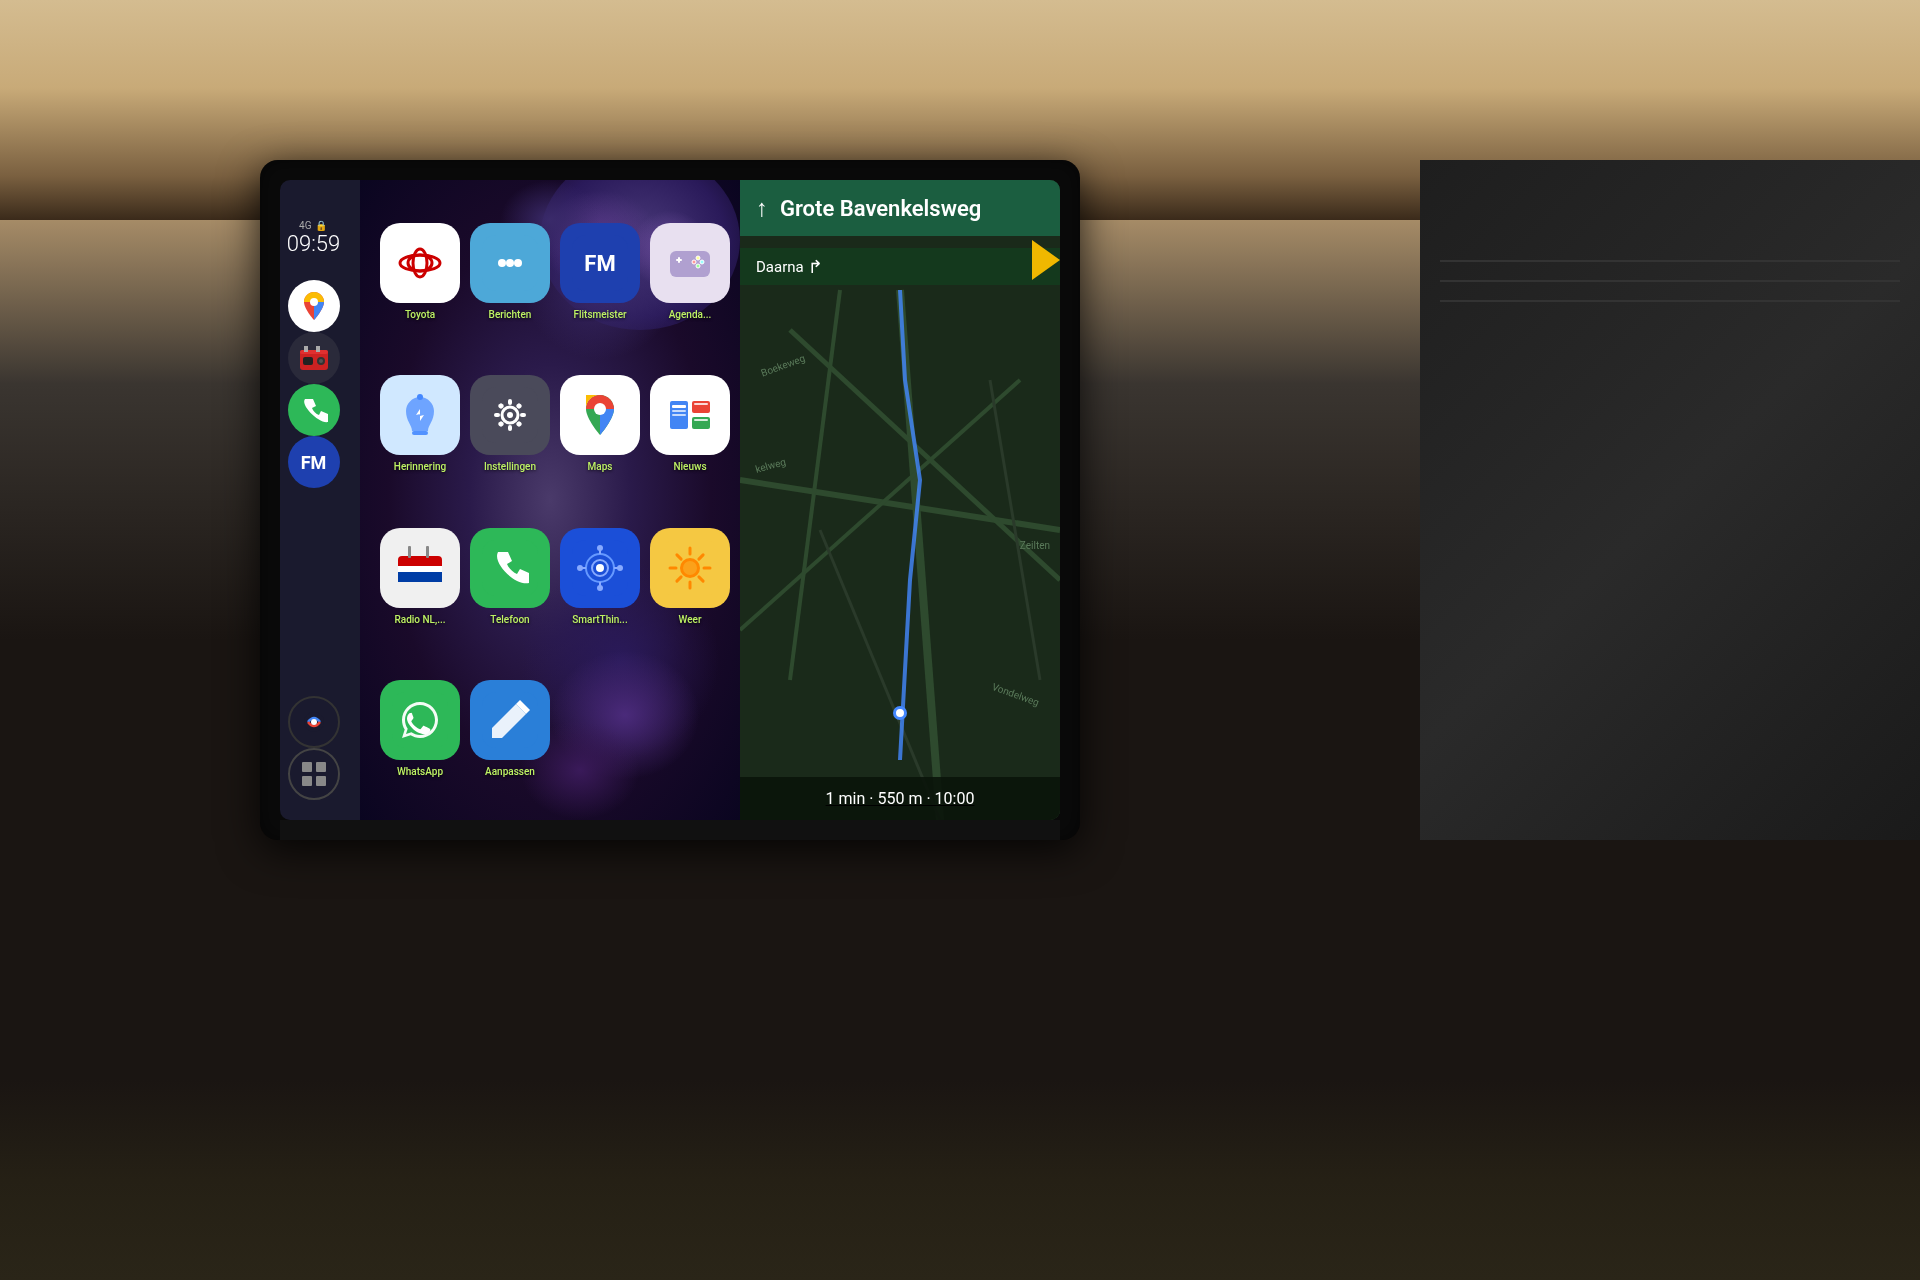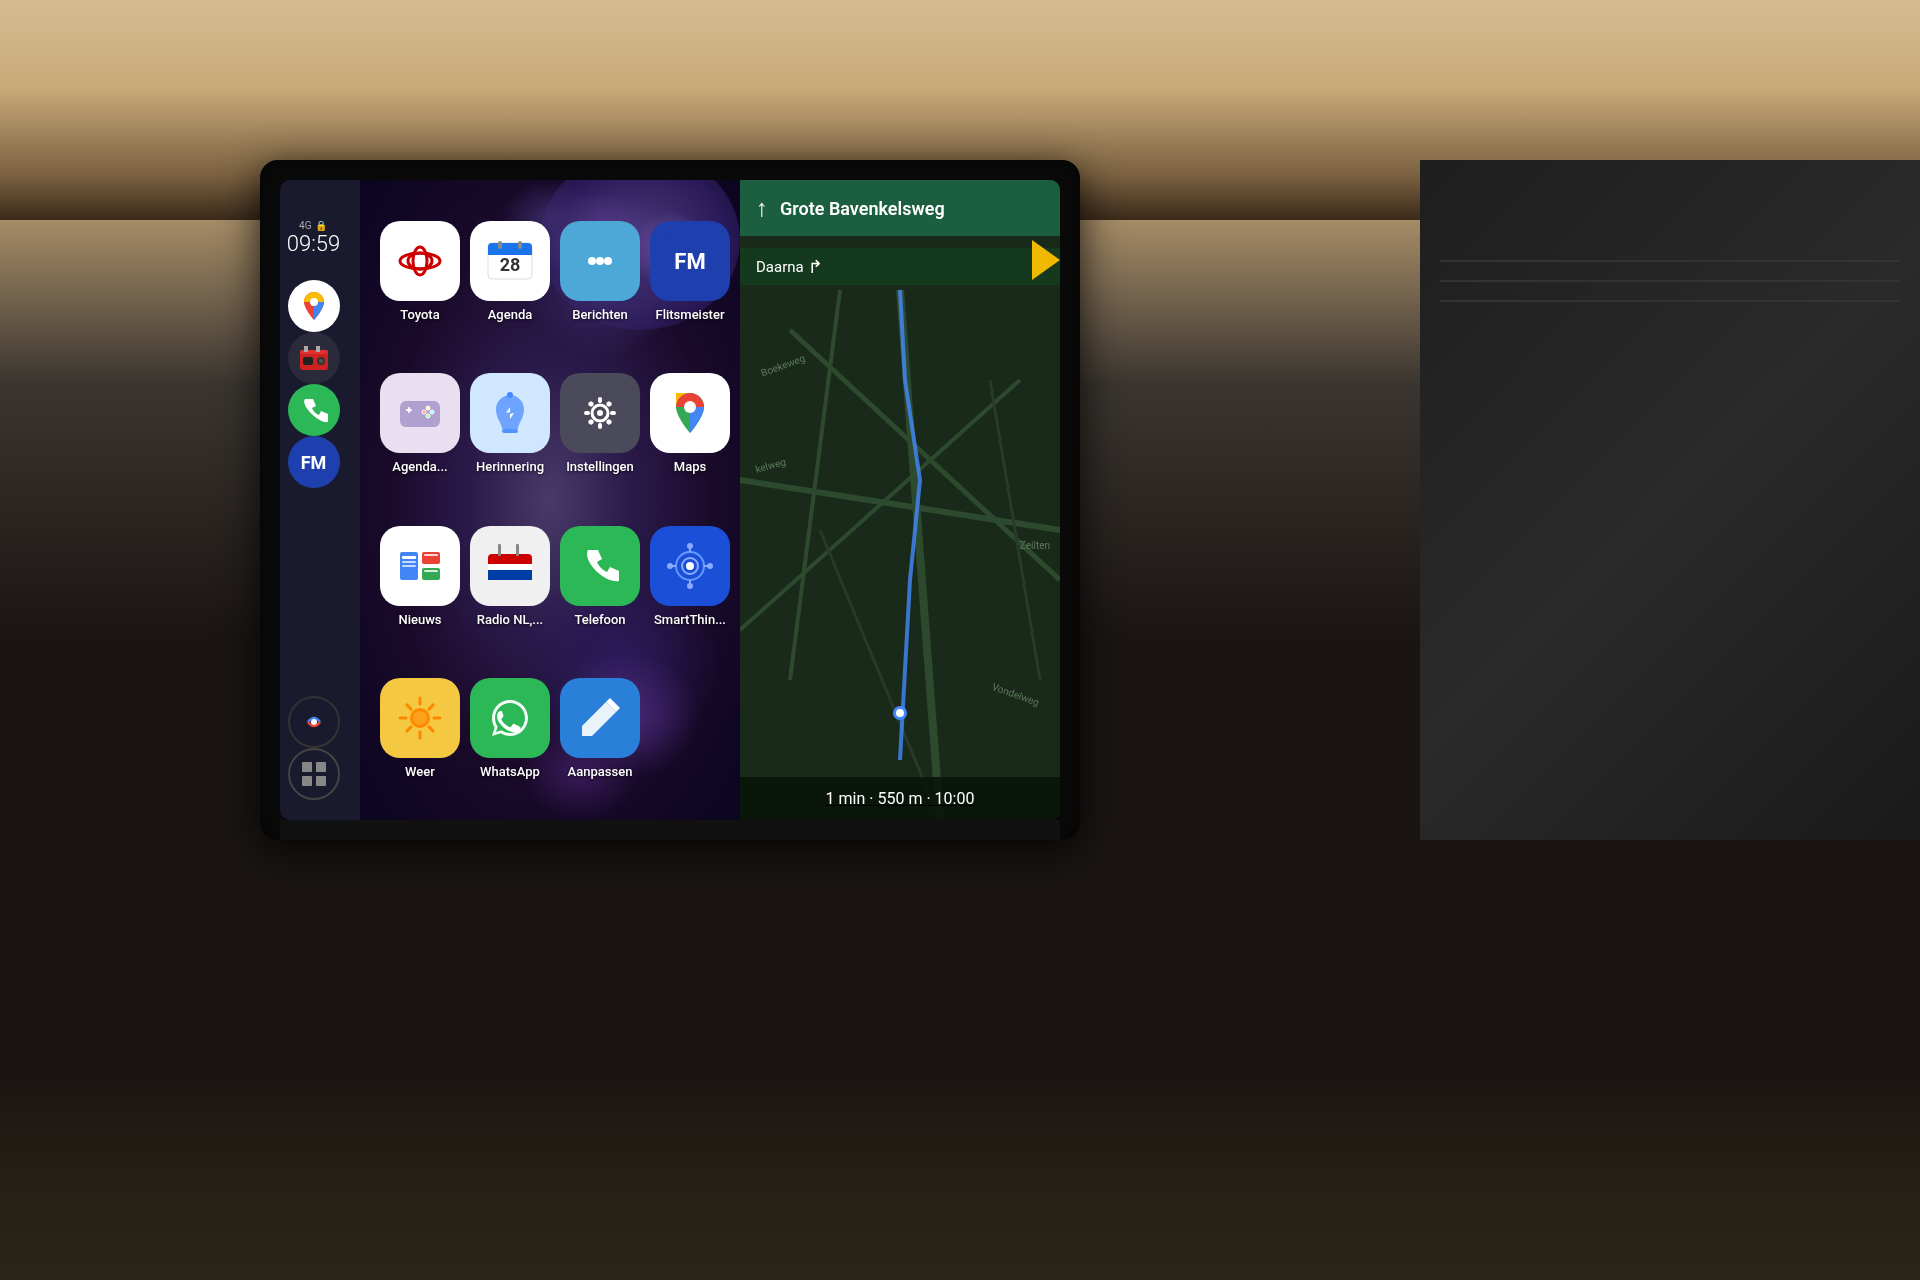--- a/index.html
+++ b/index.html
@@ -154,22 +154,22 @@
       height: 80px;
       border-radius: 20px;
       display: flex;
       align-items: center;
       justify-content: center;
       font-size: 36px;
       flex-shrink: 0;
     }
 
     .app-label {
-      color: #ffffff;
-      font-size: 13px;
+      color: #bef264;
+      font-size: 10px;
       text-shadow: 0 1px 3px rgba(0,0,0,0.8);
       font-weight: 500;
     }
 
     
     .map-area {
       width: 320px;
       flex-shrink: 0;
       background: #1a2a1a;
       position: relative;
@@ -196,21 +196,21 @@
       z-index: 10;
     }
 
     .nav-arrow {
       color: #fff;
       font-size: 24px;
     }
 
     .nav-street {
       color: #fff;
-      font-size: 18px;
+      font-size: 22px;
       font-weight: 600;
     }
 
     
     .map-eta {
       position: absolute;
       bottom: 0;
       left: 0;
       right: 0;
       background: rgba(10,20,10,0.9);
@@ -417,34 +417,20 @@
               <svg width="56" height="56" viewBox="0 0 56 56">
                 <rect width="56" height="56" rx="14" fill="#fff"></rect>
                 <ellipse cx="28" cy="28" rx="12" ry="8" stroke="#cc0000" stroke-width="3" fill="none"></ellipse>
                 <ellipse cx="28" cy="28" rx="20" ry="8" stroke="#cc0000" stroke-width="3" fill="none"></ellipse>
                 <ellipse cx="28" cy="28" rx="7" ry="14" stroke="#cc0000" stroke-width="3" fill="none"></ellipse>
               </svg>
             </div>
             <span class="app-label">Toyota</span>
           </div>
 
-          <div class="app-item">
-            <div class="app-icon icon-agenda">
-              <svg width="56" height="56" viewBox="0 0 56 56">
-                <rect width="56" height="56" rx="14" fill="#fff"></rect>
-                <rect x="6" y="10" width="44" height="36" rx="4" fill="#fff" stroke="#ddd" stroke-width="1"></rect>
-                <rect x="6" y="10" width="44" height="12" rx="4" fill="#1a73e8"></rect>
-                <rect x="6" y="16" width="44" height="6" fill="#1a73e8"></rect>
-                <text x="28" y="38" text-anchor="middle" font-size="18" font-weight="bold" fill="#333">28</text>
-                <rect x="16" y="8" width="4" height="8" rx="2" fill="#888"></rect>
-                <rect x="36" y="8" width="4" height="8" rx="2" fill="#888"></rect>
-              </svg>
-            </div>
-            <span class="app-label">Agenda</span>
-          </div>
 
           <div class="app-item">
             <div class="app-icon icon-berichten">
               <svg width="56" height="56" viewBox="0 0 56 56">
                 <rect width="56" height="56" rx="14" fill="#4da8d8"></rect>
                 <circle cx="20" cy="28" r="4" fill="#fff"></circle>
                 <circle cx="28" cy="28" r="4" fill="#fff"></circle>
                 <circle cx="36" cy="28" r="4" fill="#fff"></circle>
               </svg>
             </div>

